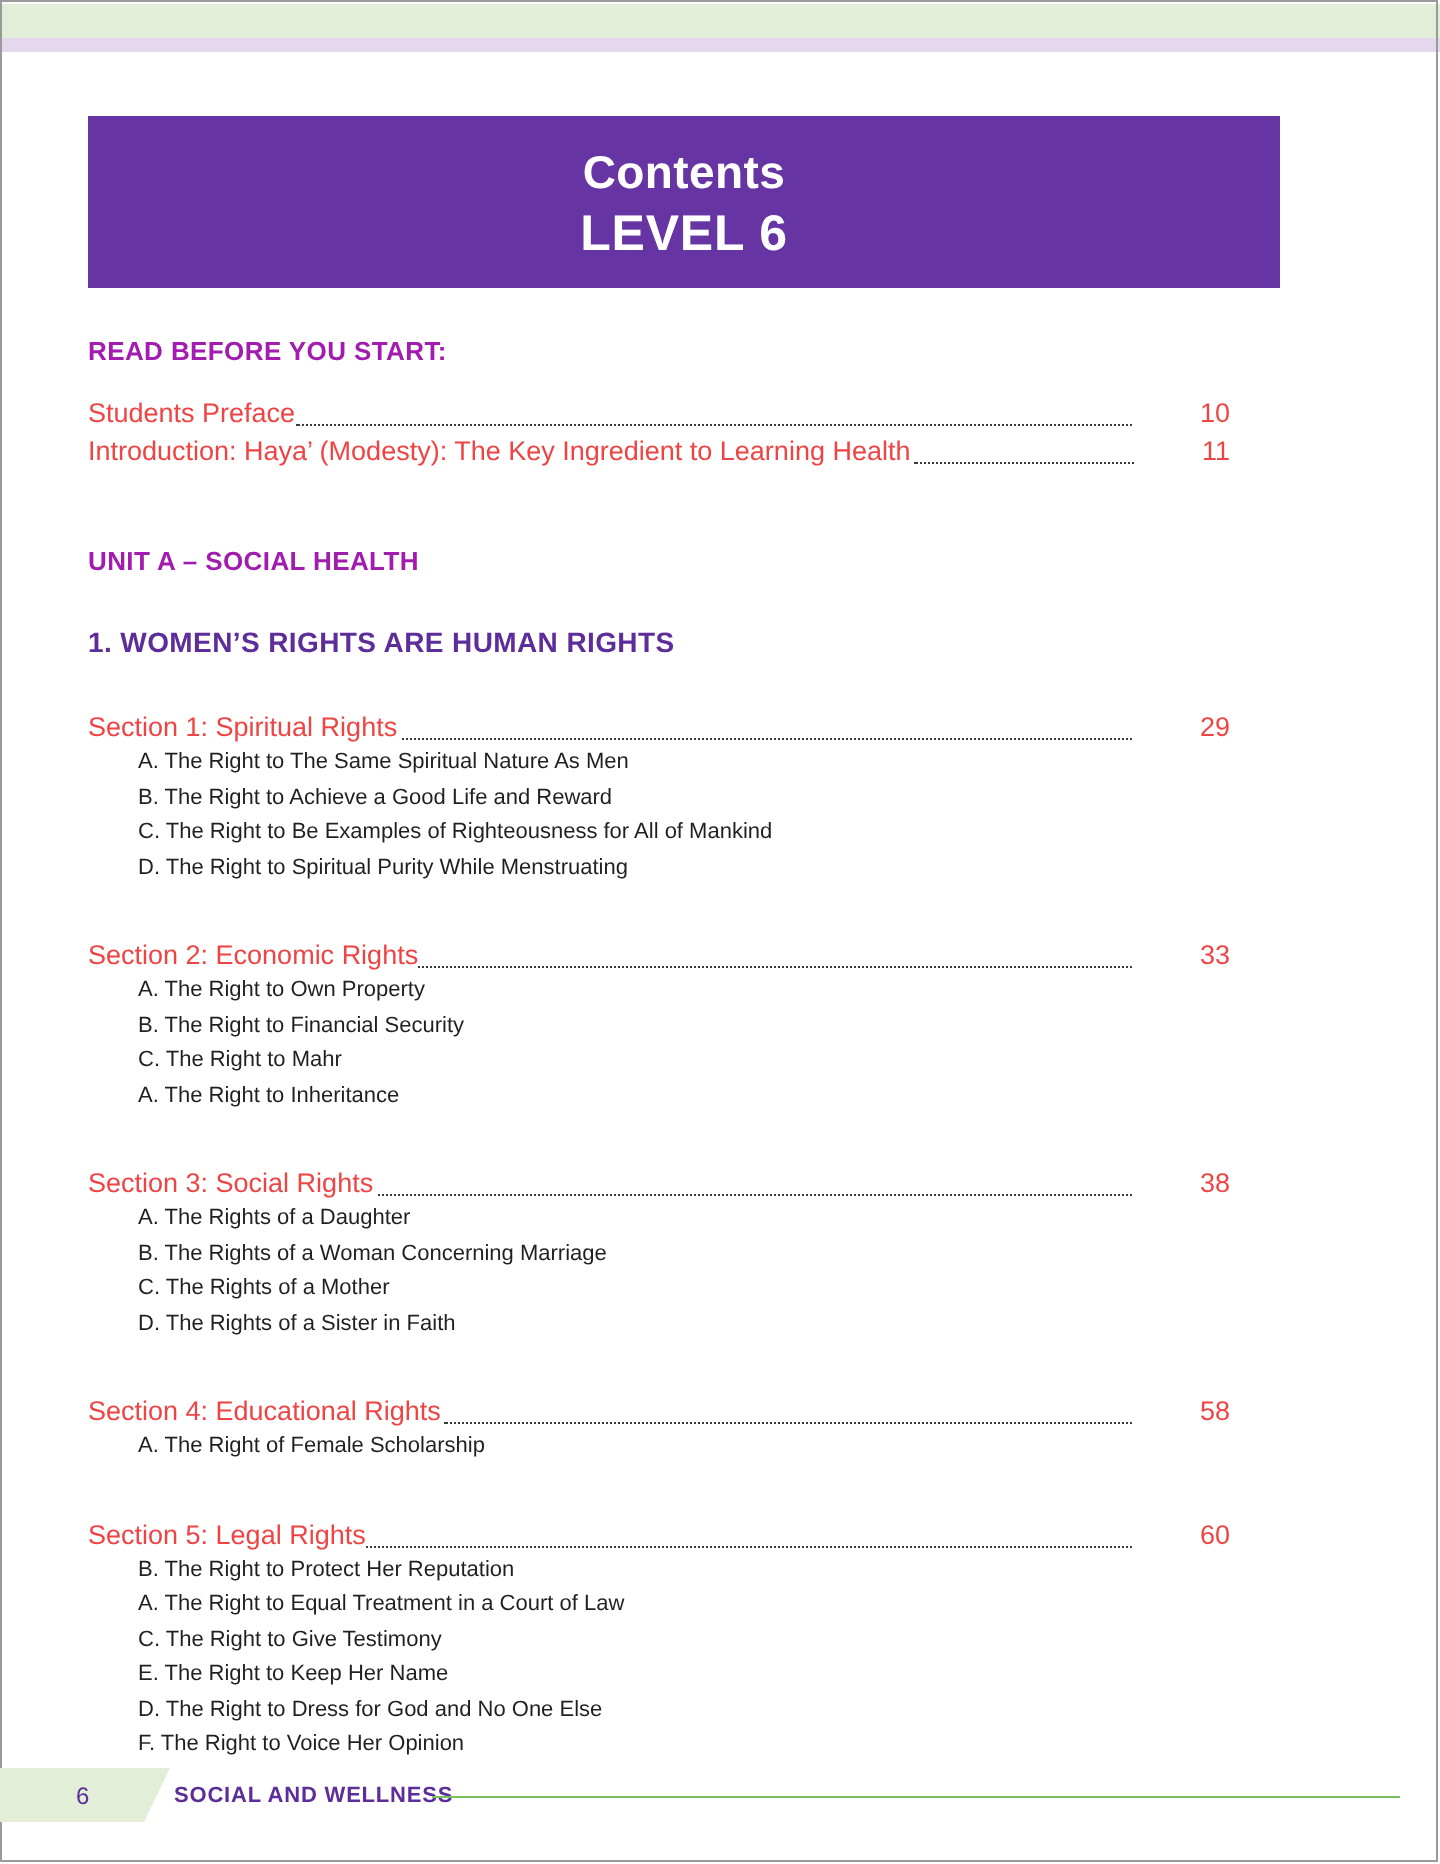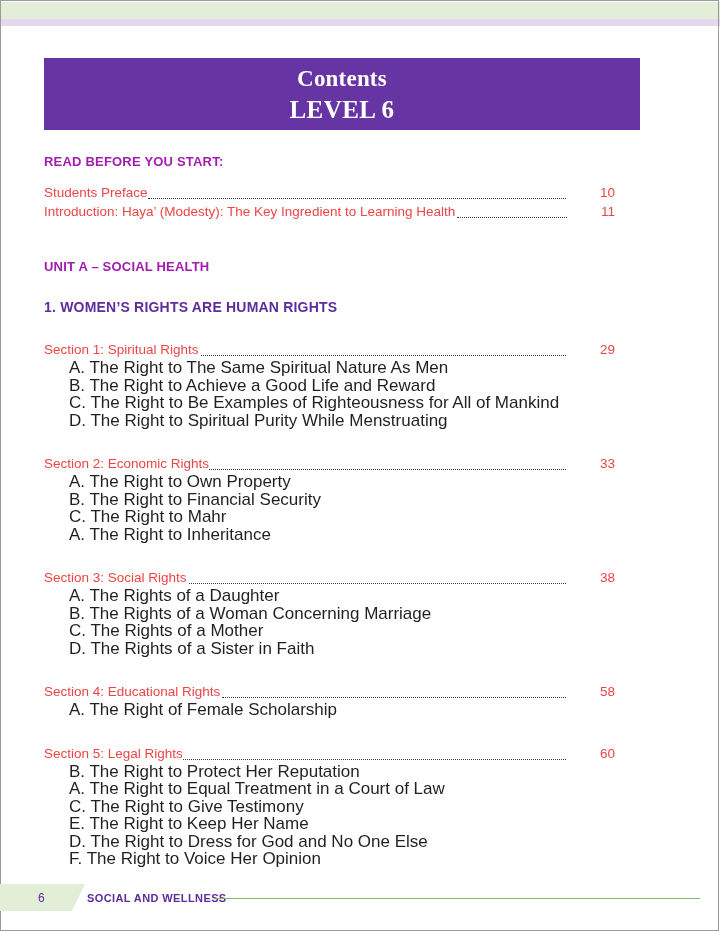--- a/index.html
+++ b/index.html
@@ -50,29 +50,28 @@
   .content {
     position: absolute;
     left: 44px;
     top: 58px;
     width: 596px;
   }
 
   
   .title-banner {
     width: 596px;
-    height: 72px;
+    height: 86px;
     background: #6735a3;
     display: flex;
     flex-direction: column;
     align-items: center;
     justify-content: center;
     box-sizing: border-box;
     padding-top: 4px;
-    font-family: Liberation Serif, serif;
   }
   .title-banner .line1 {
     color: #ffffff;
     font-size: 23px;
     font-weight: bold;
     letter-spacing: 0.2px;
     line-height: 1.25;
   }
   .title-banner .line2 {
     color: #ffffff;
@@ -125,21 +124,21 @@
   .toc-line .t-page {
     flex: 0 0 auto;
     text-align: right;
     padding-left: 1px;
     margin-left: 32px;
   }
   .toc-line.nogap .t-dots { margin-left: 0; }
 
   
   .sub-item {
-    font-size: 17px;
+    font-size: 11px;
     line-height: 17.5px;
     color: #231f20;
     padding-left: 25px;
   }
 
   
   .footer {
     position: absolute;
     left: 0;
     bottom: 0;

